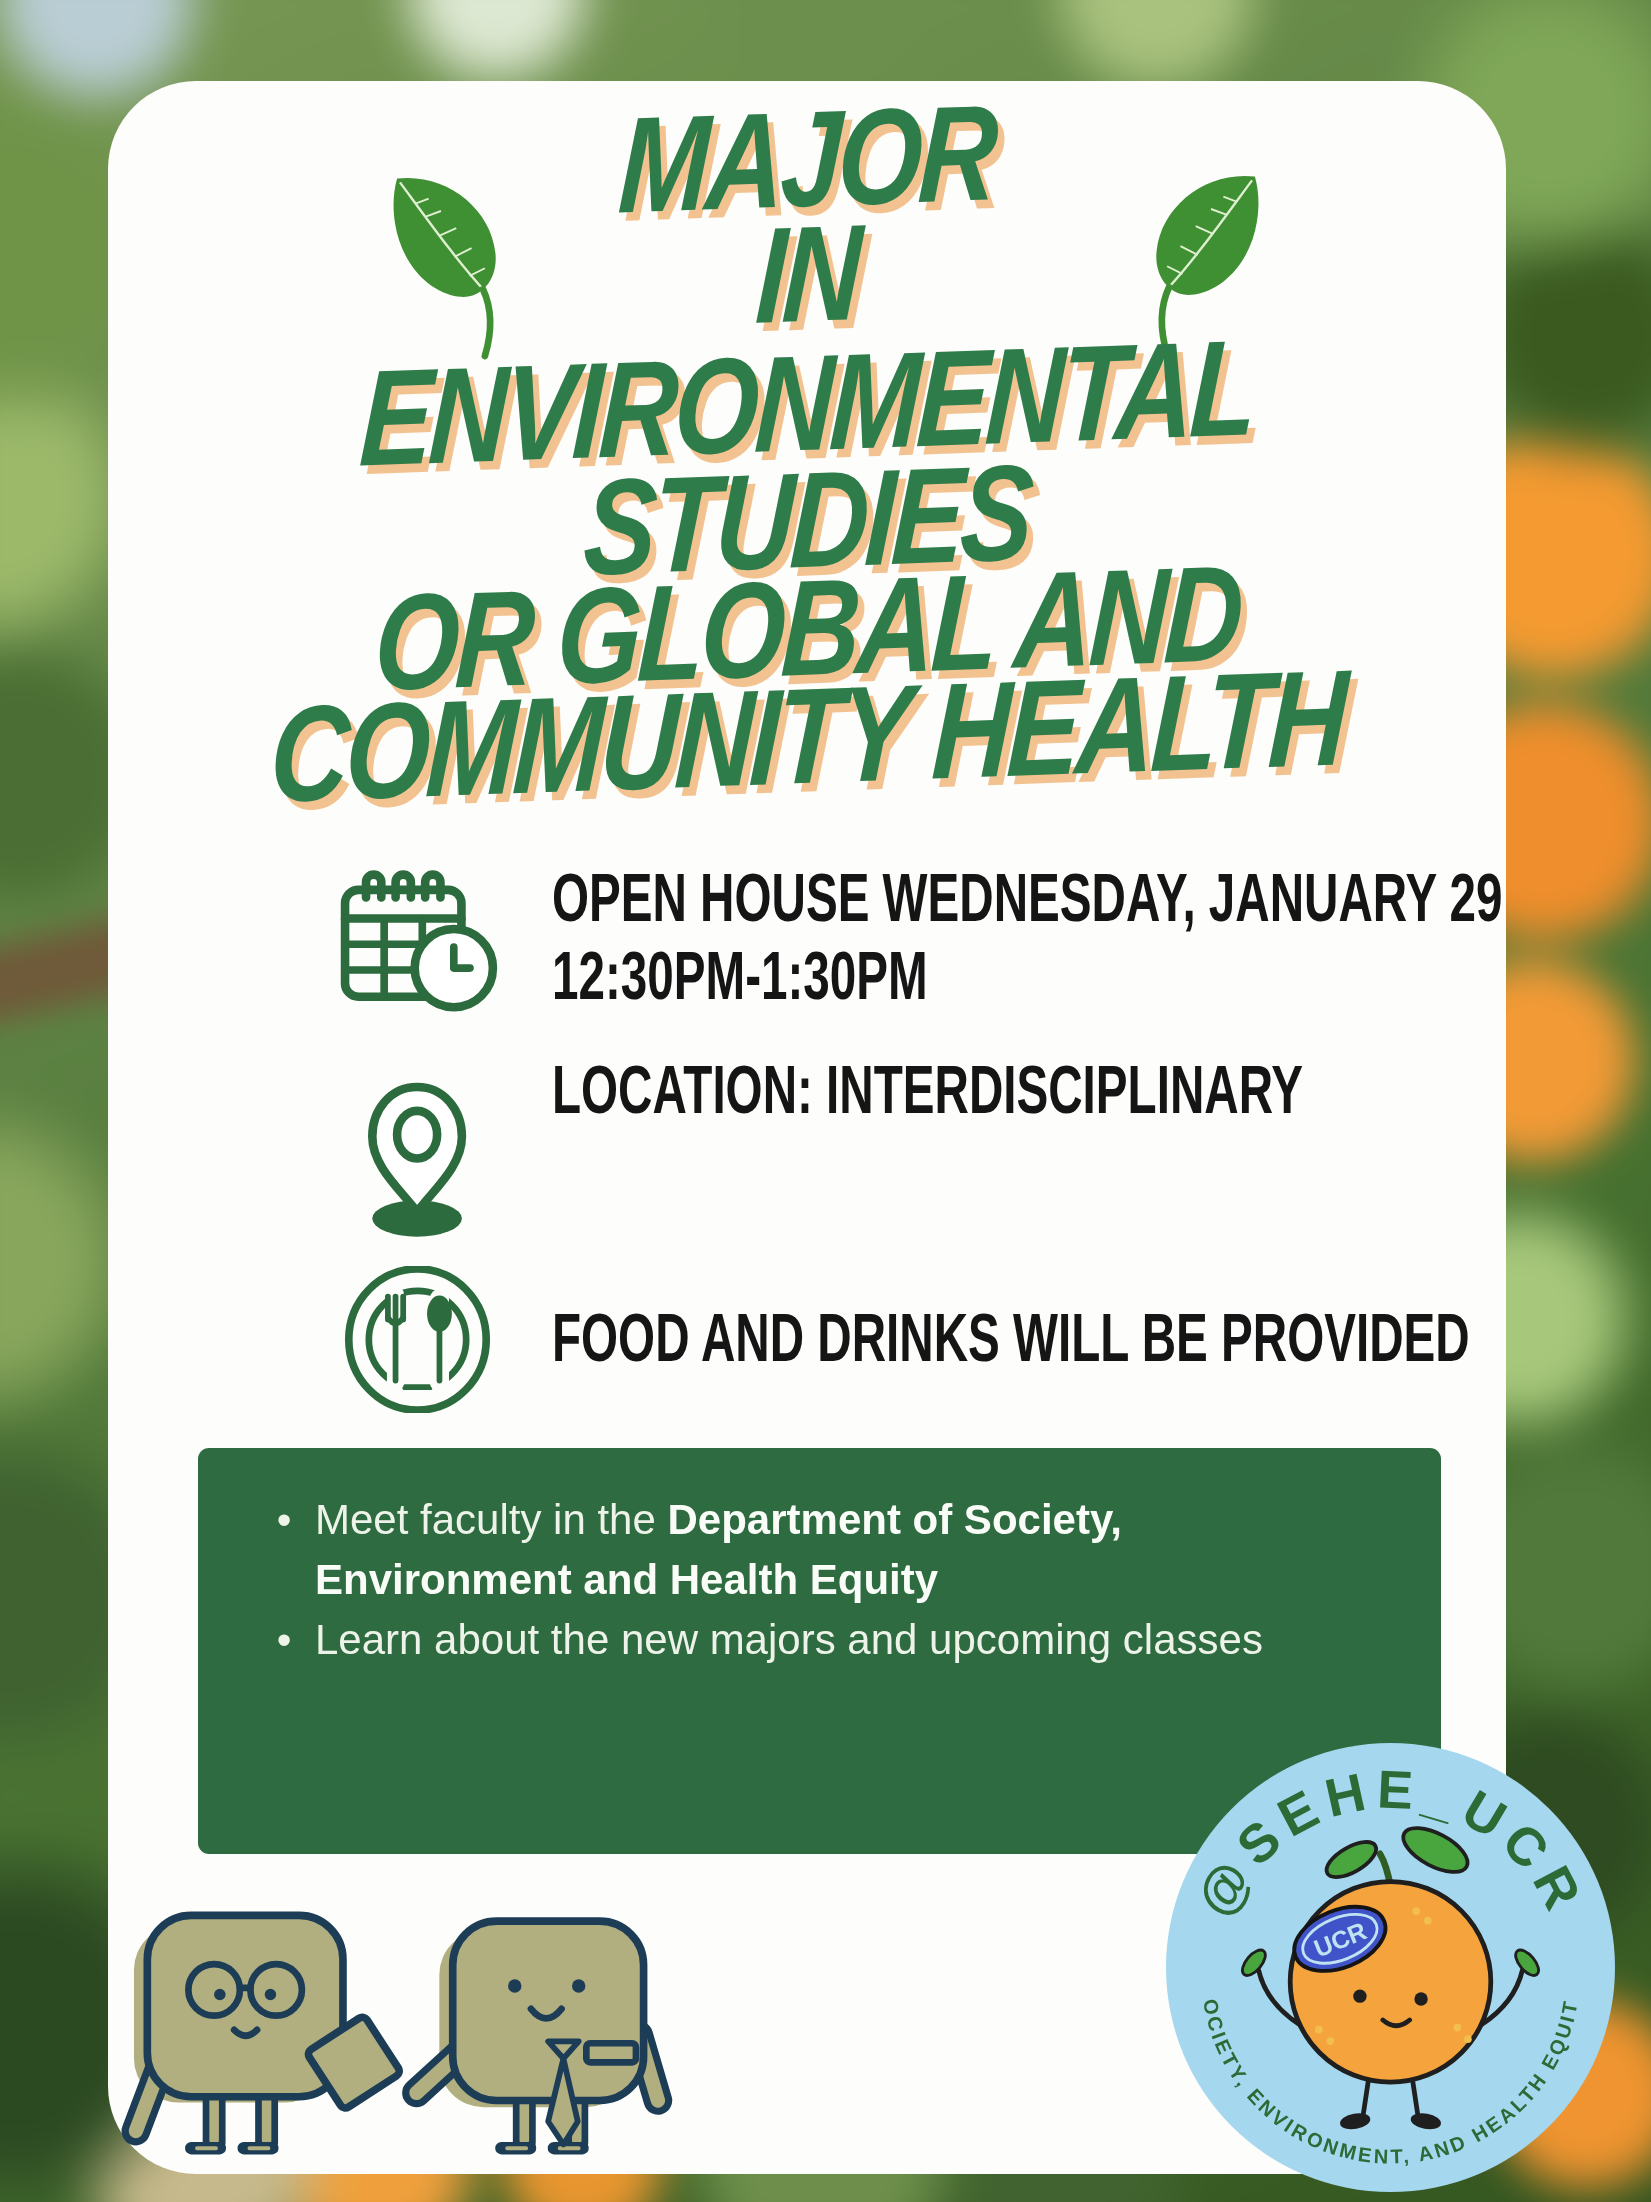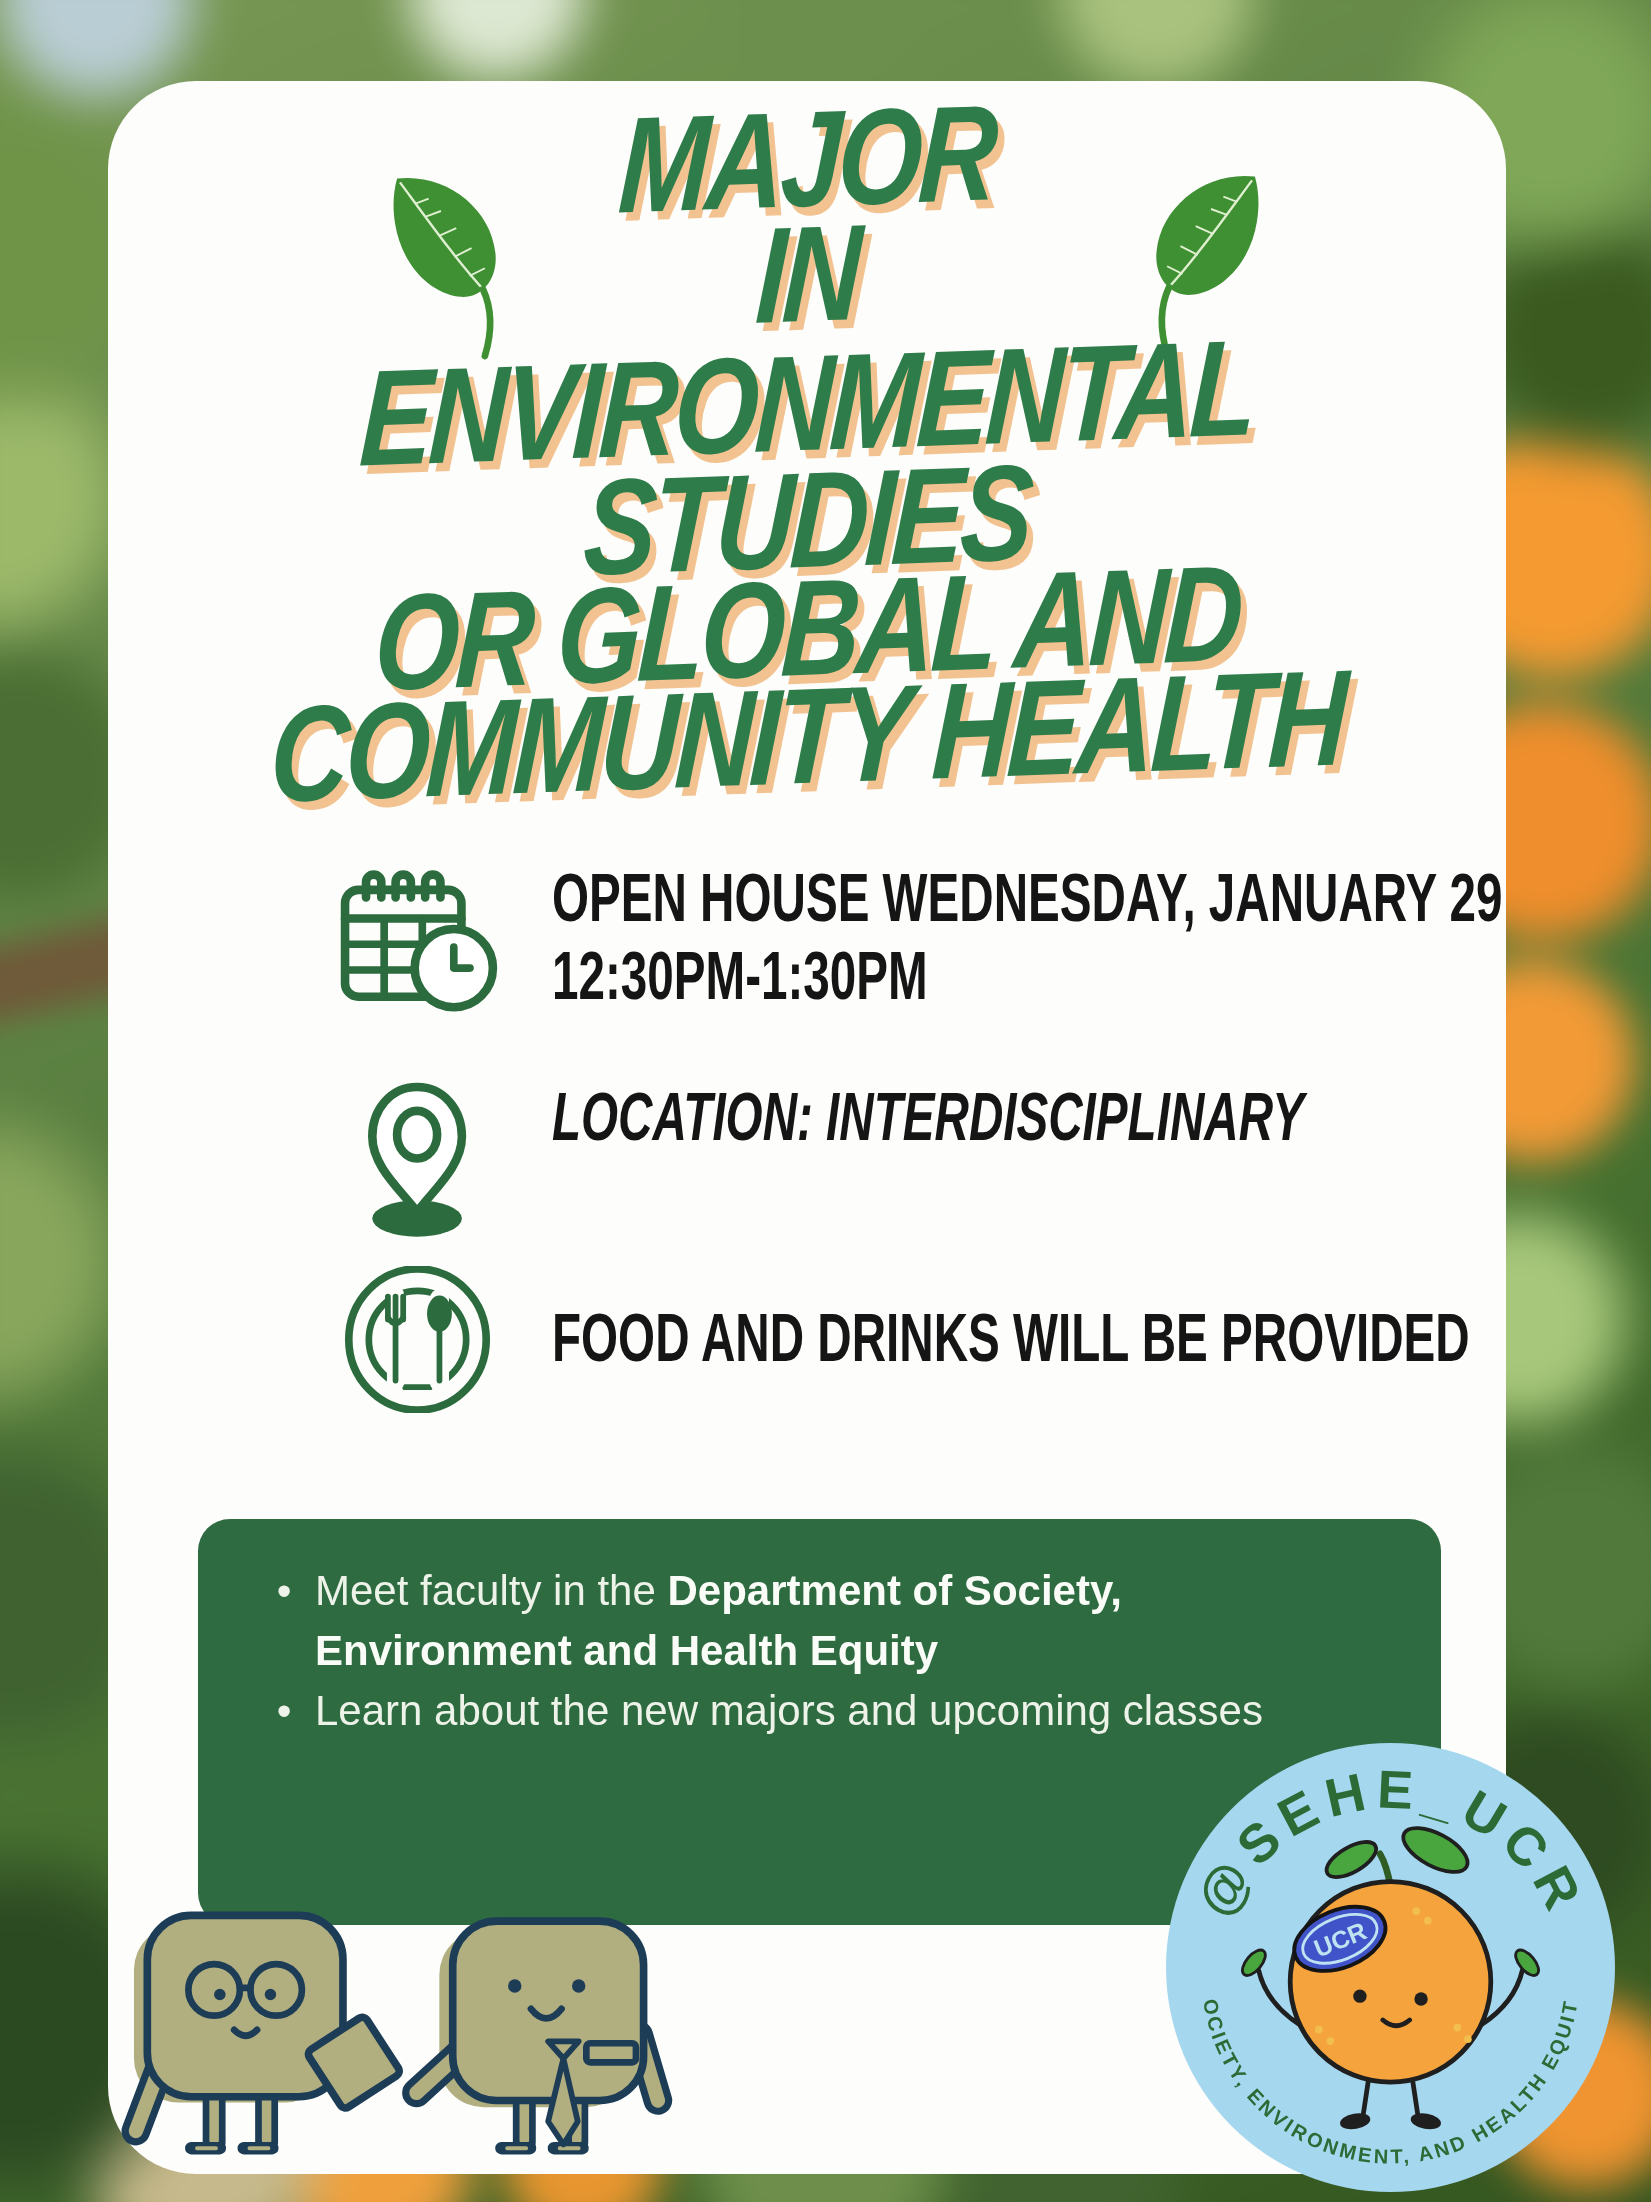--- a/index.html
+++ b/index.html
@@ -53,30 +53,30 @@
   .leaf-left{left:266px;top:88px;}
   .leaf-right{left:1015px;top:86px;transform:scaleX(-1);}
 
   
   .icon{position:absolute;}
   .ic-cal{left:229px;top:786px;width:163px;height:145px;}
   .ic-pin{left:250px;top:996px;width:122px;height:163px;}
   .ic-food{left:234px;top:1185px;width:151px;height:147px;}
   .rowtext{position:absolute;left:444px;}
   .rt1{top:777px;}
-  .rt2{top:996px;font-style:italic;}
+  .rt2{top:969px;}
   .rt3{top:1217px;}
   .black-line{height:78px;line-height:78px;white-space:nowrap;}
   .rt2 .black-line{height:79px;line-height:79px;}
   .cond{display:inline-block;font-weight:700;font-size:68px;color:#151515;letter-spacing:0px;
     transform:scaleX(.70);transform-origin:left center;white-space:nowrap;}
 
   
-  .green-box{position:absolute;left:90px;top:1438px;width:1243px;height:406px;background:#2E6B41;
-    border-radius:32px;padding:0;box-sizing:border-box;}
+  .green-box{position:absolute;left:90px;top:1367px;width:1243px;height:406px;background:#2E6B41;
+    border-radius:11px;padding:0;box-sizing:border-box;}
   .green-box ul{list-style:none;margin:0;padding:42px 0 0 75px;width:1032px;}
   .green-box li{position:relative;padding-left:42px;font-size:42px;line-height:60px;color:#edf3e8;}
   .green-box li::before{content:"\2022";position:absolute;left:3.8px;top:0;color:#edf3e8;}
   .green-box b{font-weight:700;color:#fafdf7;}
 
   
   .chars{position:absolute;left:9.6px;top:1821px;width:574px;height:272px;}
 
   
   .logo{position:absolute;left:1166px;top:1743px;width:449px;height:449px;border-radius:50%;

